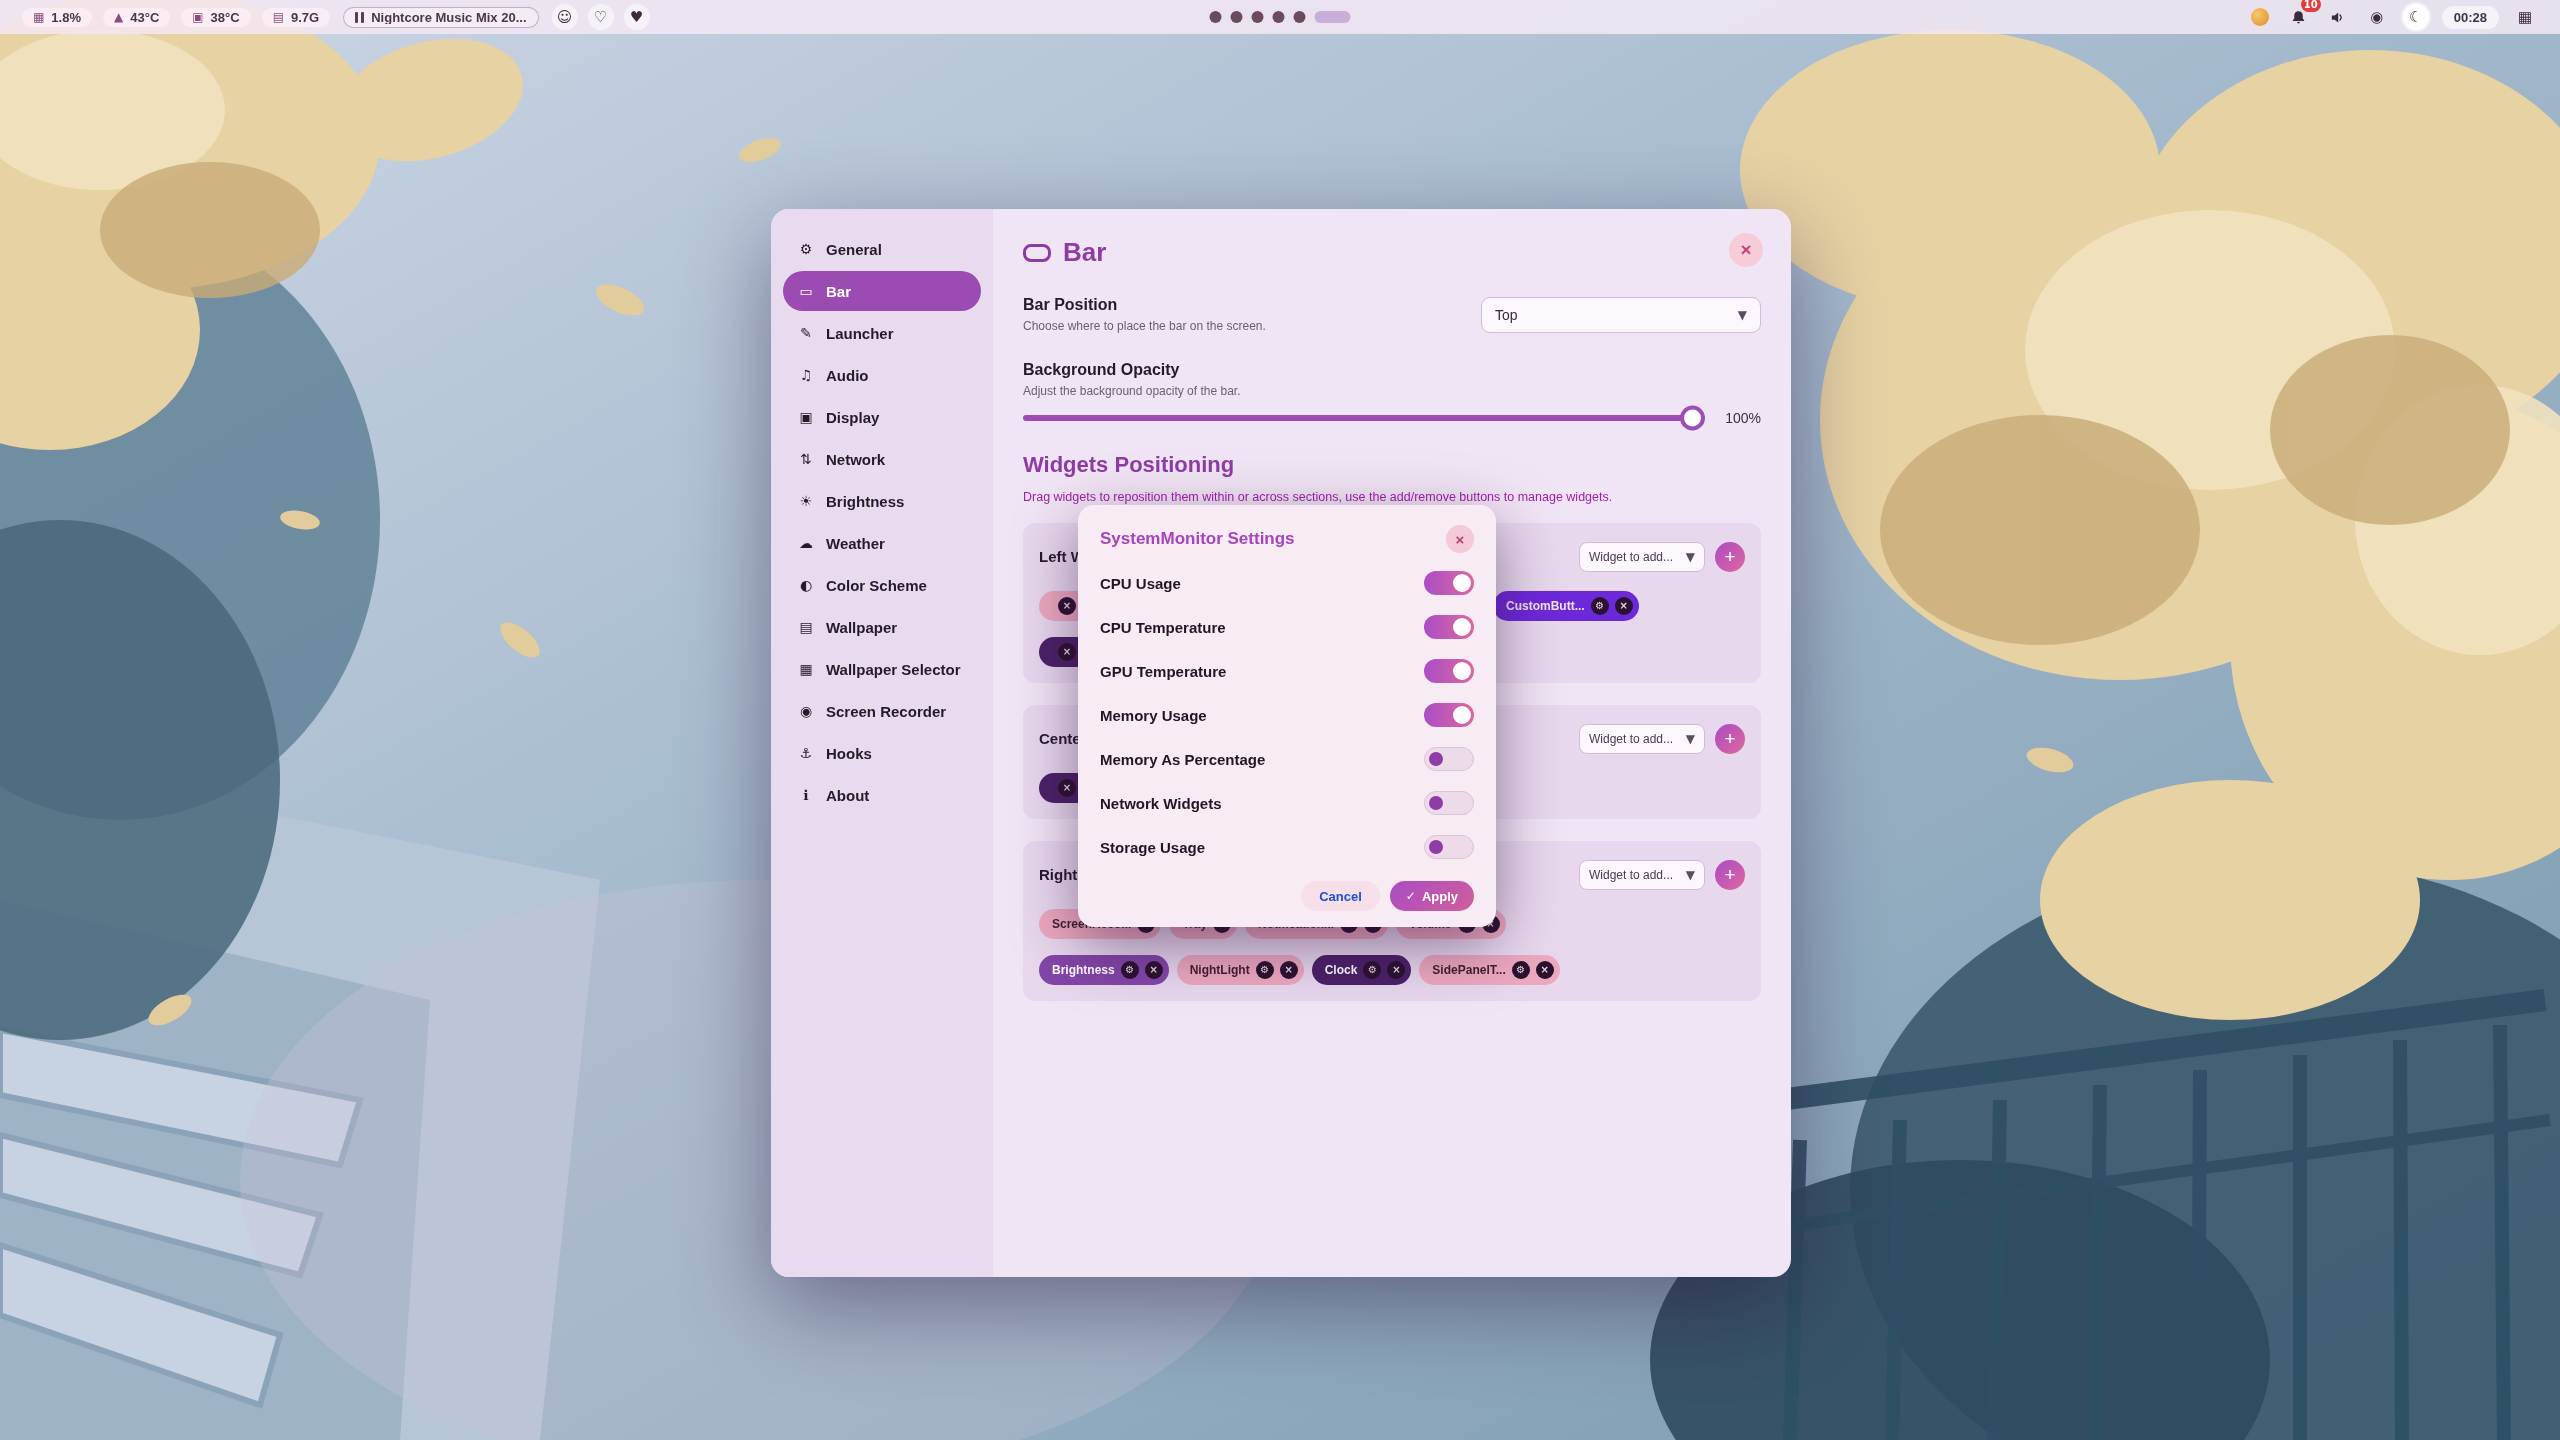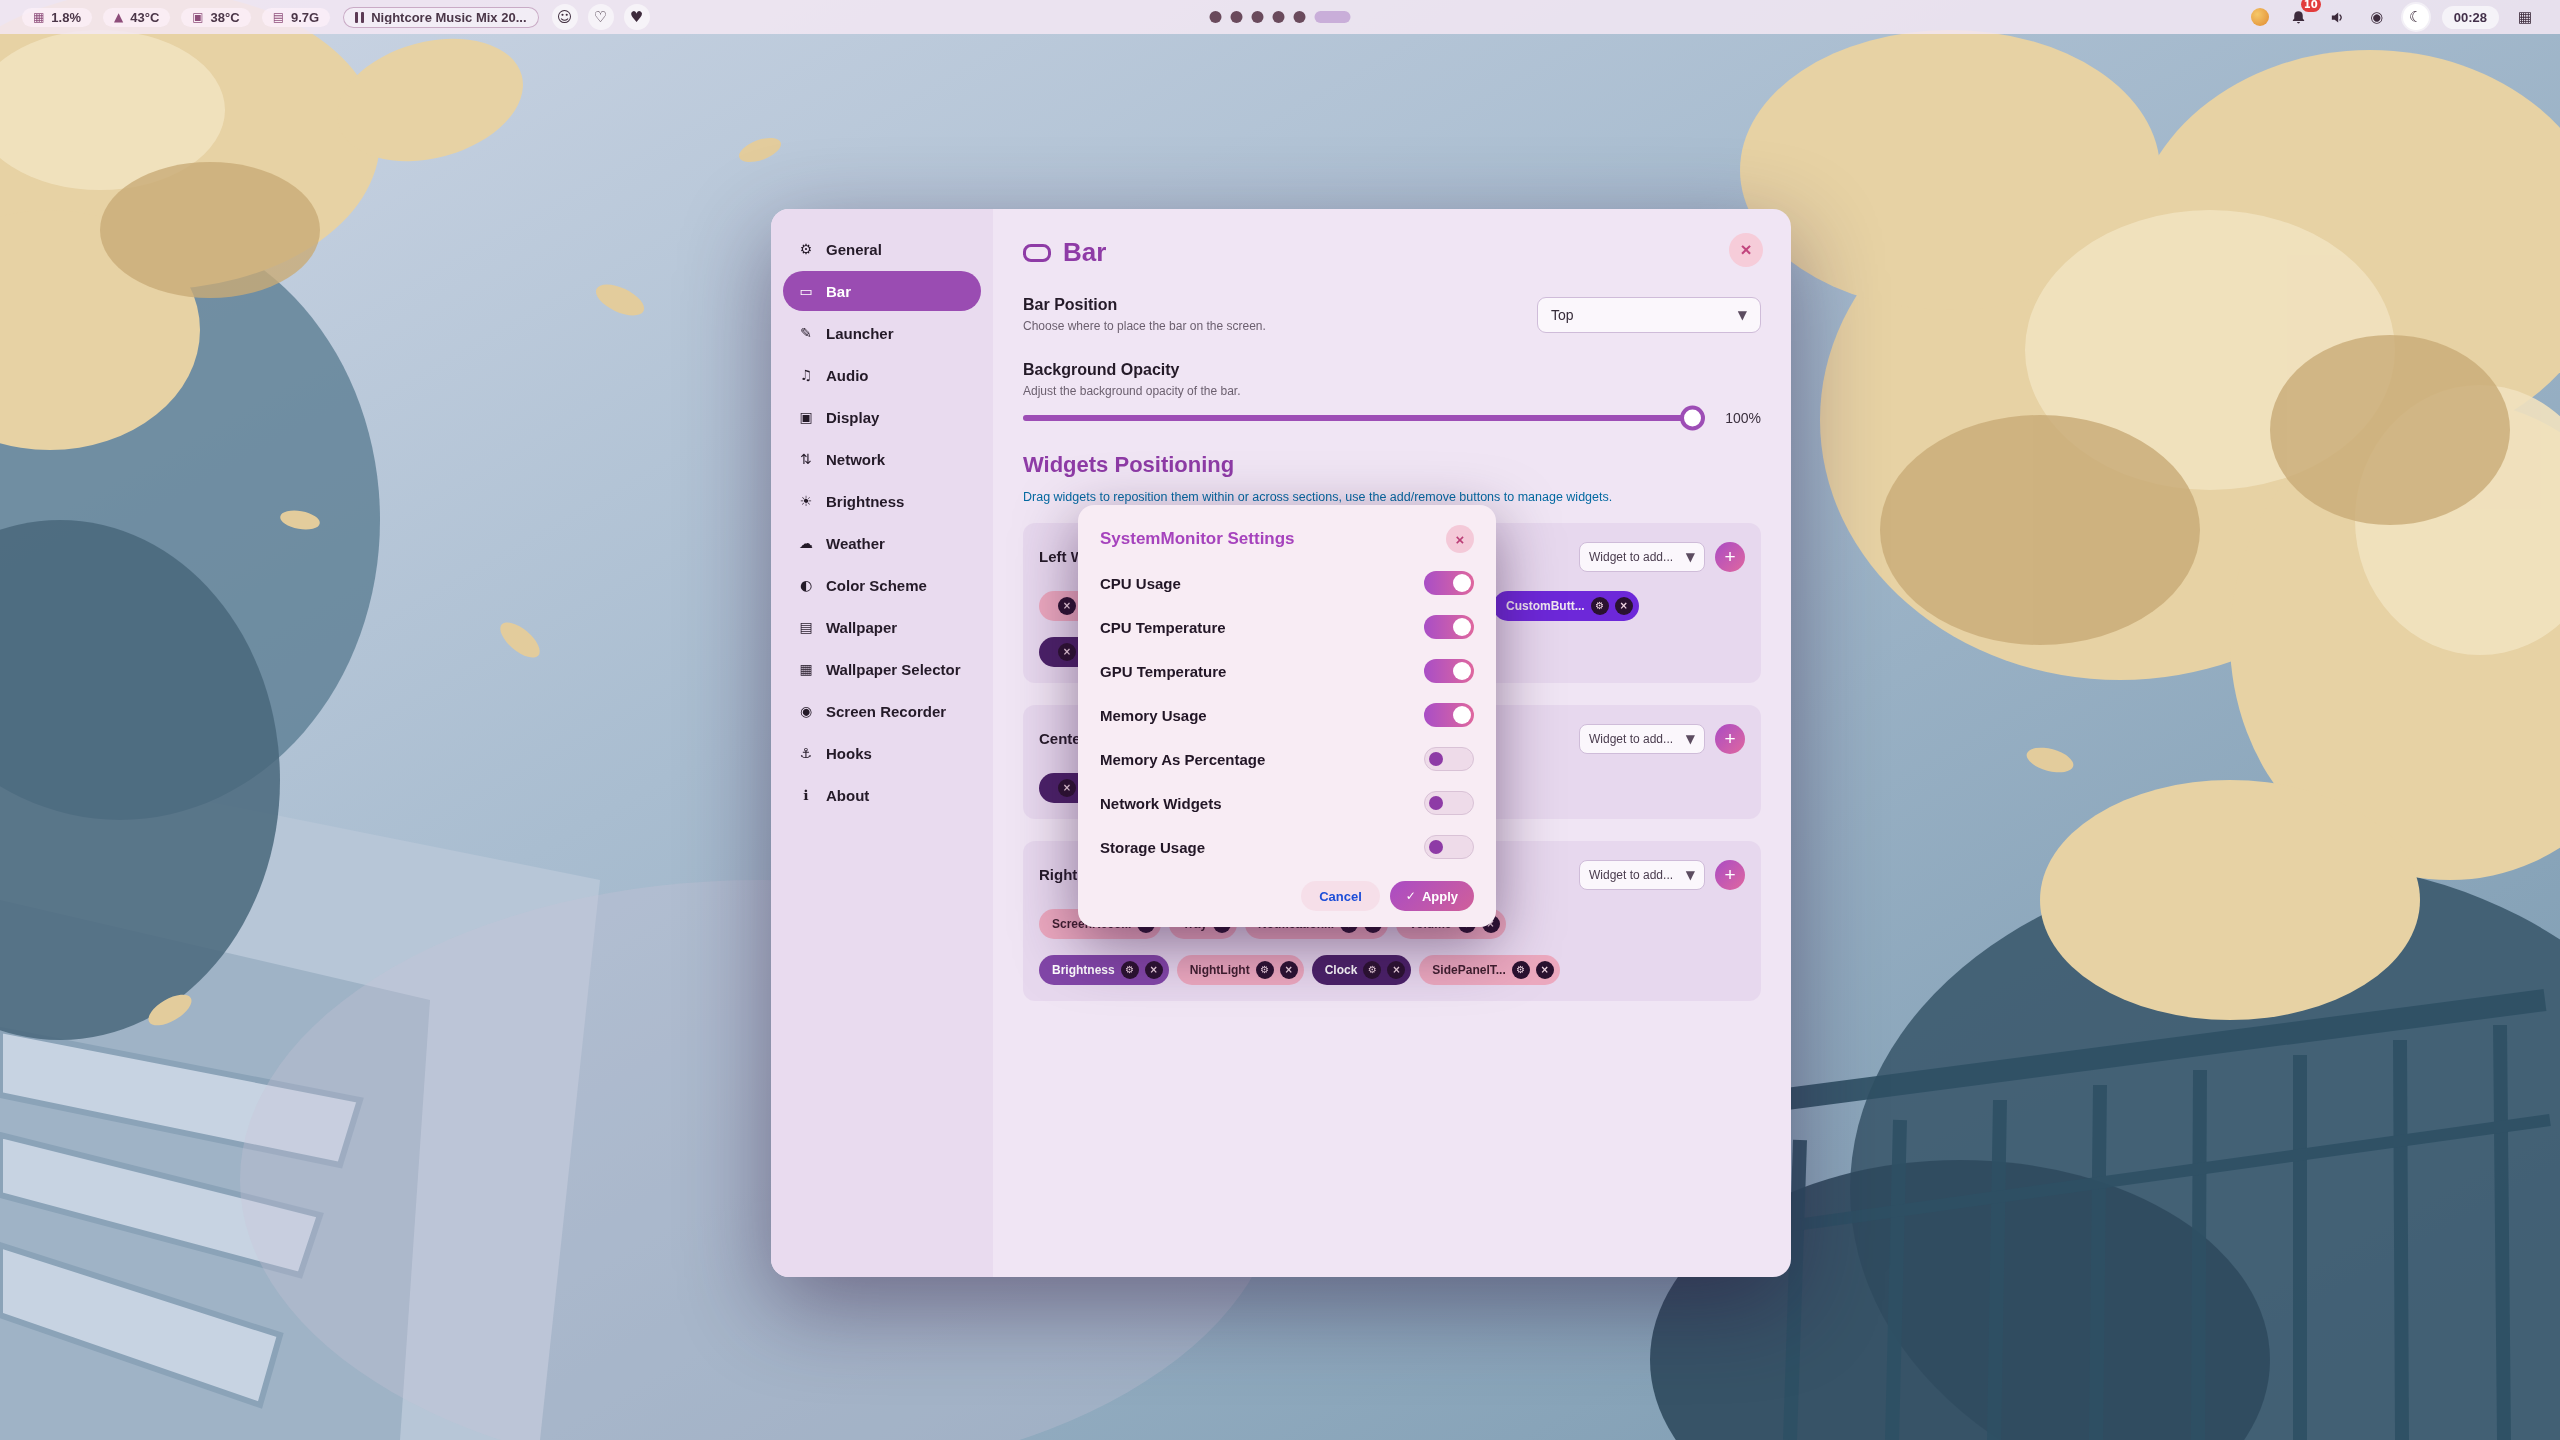--- a/index.html
+++ b/index.html
@@ -44,34 +44,34 @@
   .panel{flex:1;padding:28px 30px;box-sizing:border-box;position:relative;}
   .panel-header{display:flex;align-items:center;gap:12px;margin-bottom:28px;}
   .bar-glyph{width:22px;height:12px;border:3px solid #8e3ba6;border-radius:8px;display:inline-block;}
   .panel-title{font-size:26px;font-weight:800;color:#8e3ba6;}
   .win-close{position:absolute;top:24px;right:28px;width:34px;height:34px;border-radius:50%;background:#f6ccd9;
     color:#c2457e;font-size:19px;display:flex;align-items:center;justify-content:center;font-weight:700;}
 
   .field-row{display:flex;justify-content:space-between;align-items:center;margin-bottom:28px;}
   .f-label{font-size:16px;font-weight:800;color:#241a28;}
   .f-desc{font-size:12px;color:#6b5f6e;margin-top:5px;}
-  .dropdown{width:224px;height:36px;background:#fbf7fc;border:1px solid #cfbcd9;border-radius:9px;box-sizing:border-box;
+  .dropdown{width:280px;height:36px;background:#fbf7fc;border:1px solid #cfbcd9;border-radius:9px;box-sizing:border-box;
     display:flex;align-items:center;justify-content:space-between;padding:0 13px;font-size:14px;color:#362b39;}
   .chev{color:#5c4c60;font-family:"DejaVu Sans",sans-serif;font-size:12px;}
 
   .opacity-block{margin-bottom:26px;}
   .slider-row{display:flex;align-items:center;gap:16px;margin-top:12px;}
   .slider-track{flex:1;height:6px;border-radius:3px;background:#e2cfe8;position:relative;}
   .slider-fill{height:6px;border-radius:3px;background:#9d4db5;width:100%;}
   .slider-handle{position:absolute;right:-4px;top:50%;transform:translateY(-50%);width:25px;height:25px;border-radius:50%;
     background:#fff;border:4px solid #9d4db5;box-sizing:border-box;}
   .slider-value{font-size:14px;color:#3a2f3d;min-width:44px;text-align:right;}
 
   .widgets-heading{font-size:22px;font-weight:800;color:#8e3ba6;margin:12px 0 10px;}
-  .widgets-desc{font-size:12.5px;color:#0369a1;max-width:700px;line-height:1.5;margin-bottom:16px;}
+  .widgets-desc{font-size:12.5px;color:#a21caf;max-width:700px;line-height:1.5;margin-bottom:16px;}
 
   .section{background:#e7d8ee;border-radius:12px;padding:16px;margin-bottom:22px;}
   .sec-header{display:flex;align-items:center;justify-content:space-between;height:36px;}
   .sec-label{font-size:15px;font-weight:800;color:#241a28;}
   .sec-controls{display:flex;align-items:center;gap:10px;}
   .sec-select{width:126px;height:30px;background:#fbf7fc;border:1px solid #cfbcd9;border-radius:8px;box-sizing:border-box;
     display:flex;align-items:center;justify-content:space-between;padding:0 9px;font-size:12px;color:#4a3c4e;}
   .add-btn{width:30px;height:30px;border-radius:50%;background:linear-gradient(135deg,#aa4cc4,#e0679f);color:#fff;
     font-size:19px;display:flex;align-items:center;justify-content:center;line-height:1;}
   .chip-row{display:flex;gap:8px;margin-top:16px;flex-wrap:wrap;}

